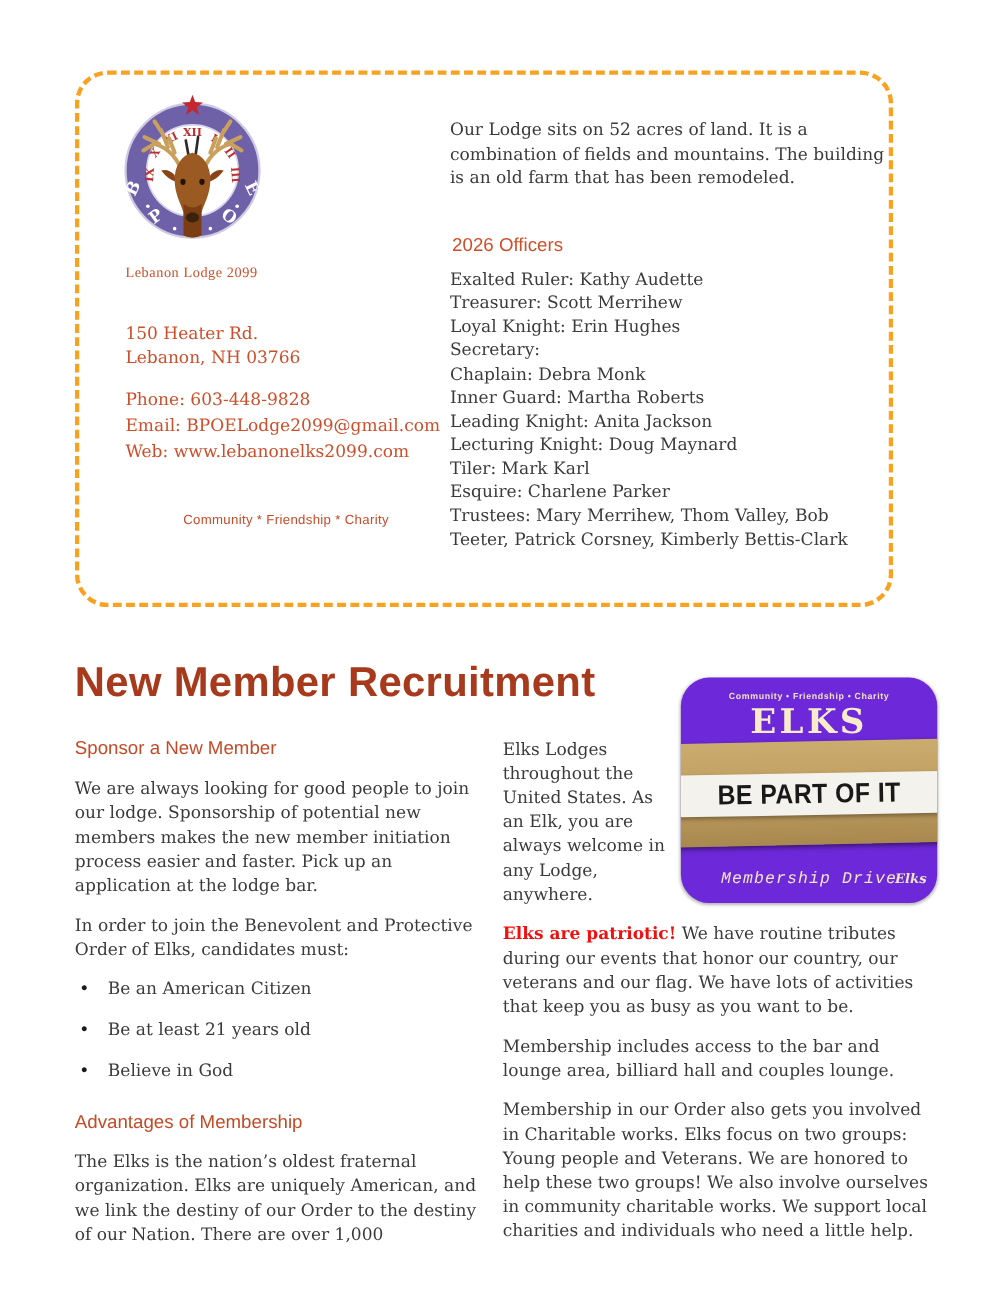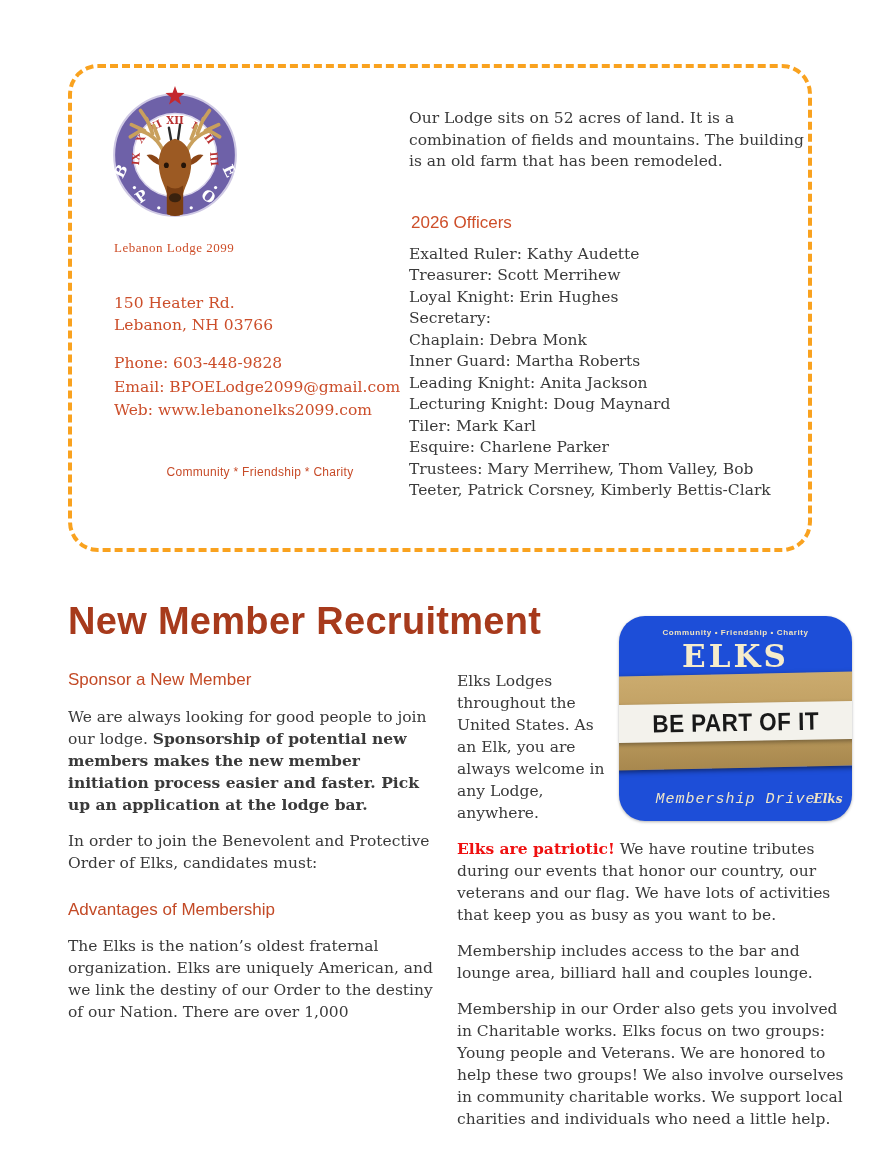--- a/index.html
+++ b/index.html
@@ -28,32 +28,32 @@
   .recruit-title{position:absolute;left:68px;top:600px;margin:0;
                  font-family:"Liberation Sans",sans-serif;font-weight:700;
                  font-size:38px;color:#a73a1c;letter-spacing:.3px;}
 
   .col-left{position:absolute;left:68px;top:670px;width:374px;}
   .col-right{position:absolute;left:457px;top:616px;width:395px;}
 
   .subhead{margin:0 0 16px 0;font-family:"Liberation Sans",sans-serif;
            font-weight:400;font-size:17px;color:#c34a26;}
   .col-left p,.col-right p{margin:0 0 14px 0;font-size:15.5px;line-height:22px;}
-  .col-left p b{font-weight:700;}
+  .col-left p b{font-weight:400;}
   .bullets{list-style:none;margin:4px 0 10px 0;padding:0;}
   .bullets li{position:relative;padding-left:30px;margin-bottom:15px;
               font-size:15.5px;line-height:22px;}
   .bullets li::before{content:"\2022";position:absolute;left:4px;top:0;color:#1a1a1a;}
   .subhead2{margin:26px 0 15px 0;}
   .red-lead{color:#ef1010;font-weight:700;}
   .first-right{margin-top:54px !important;}
 
   
   .badge{float:right;width:233px;height:205px;margin:0 0 10px 10px;
-         position:relative;background:#1d4ed8;border-radius:26px;overflow:hidden;
+         position:relative;background:#6d28d9;border-radius:26px;overflow:hidden;
          box-shadow:0 1px 3px rgba(0,0,0,.3);}
   .badge-tagline{position:absolute;top:12px;width:100%;text-align:center;
                  font-family:"Liberation Sans",sans-serif;font-size:8px;font-weight:700;
                  color:#efe3c2;letter-spacing:.6px;}
   .badge-brand{position:absolute;top:22px;width:100%;text-align:center;
                font-family:"DejaVu Serif",serif;font-weight:700;font-size:31px;
                color:#f6eccb;letter-spacing:3px;}
   .badge-band{position:absolute;top:58px;left:-6px;right:-6px;height:94px;
               background:linear-gradient(180deg,#cbab6e 0%,#bd9c5f 55%,#a8884e 100%);
               transform:rotate(-1.2deg);box-shadow:0 2px 5px rgba(0,0,0,.5);}
@@ -172,20 +172,25 @@
       </div>
     </div>
   </div>
 
   <h1 class="recruit-title">New Member Recruitment</h1>
 
   <div class="col-left">
     <h3 class="subhead">Sponsor a New Member</h3>
     <p><span>We are always looking for good people to join our lodge. </span><b>Sponsorship of potential new members makes the new member initiation process easier and faster. Pick up an application at the lodge bar.</b></p>
     <p>In order to join the Benevolent and Protective Order of Elks, candidates must:</p>
+    <ul class="bullets">
+      <li><span>Be an American Citizen</span></li>
+      <li><span>Be at least 21 years old</span></li>
+      <li><span>Believe in God</span></li>
+    </ul>
     <h3 class="subhead subhead2">Advantages of Membership</h3>
     <p>The Elks is the nation’s oldest fraternal organization. Elks are uniquely American, and we link the destiny of our Order to the destiny of our Nation.  There are over 1,000</p>
   </div>
 
   <div class="col-right">
     <div class="badge">
       <div class="badge-tagline">Community • Friendship • Charity</div>
       <div class="badge-brand">ELKS</div>
       <div class="badge-band"></div>
       <div class="badge-strip">

